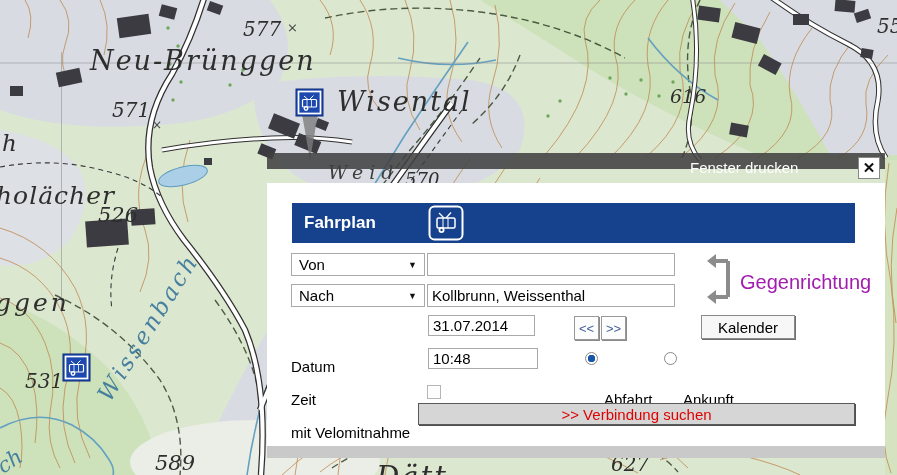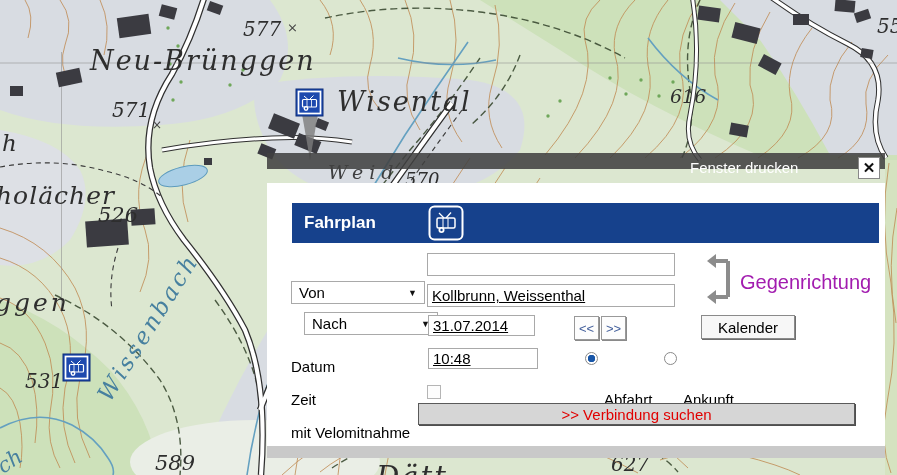--- a/index.html
+++ b/index.html
@@ -7,28 +7,28 @@
   .abs{position:absolute;}
   svg text{font-family:"DejaVu Serif",serif;font-style:italic;}
   
   .titlebar{left:267px;top:153px;width:618px;height:16px;background:rgba(64,64,64,0.87);z-index:5;}
   .dlg-title{position:absolute;left:423px;top:6px;color:#fff;font-size:15px;white-space:nowrap;}
   .dlg-close{position:absolute;left:591px;top:4px;width:22px;height:22px;background:#fff;border:1px solid #888;
              display:flex;align-items:center;justify-content:center;font-size:15px;font-weight:bold;color:#111;cursor:pointer;box-sizing:border-box;}
   .dlg-body{left:267px;top:183px;width:618px;height:263px;background:#fff;z-index:5;}
   .dlg-strip{left:267px;top:446px;width:618px;height:12px;background:#c9c9c9;z-index:5;}
   .z6{z-index:6;}
-  .bluehdr{left:292px;top:203px;width:563px;height:40px;background:#16418c;color:#fff;padding-left:24px;}
+  .bluehdr{left:292px;top:203px;width:563px;height:40px;background:#16418c;color:#fff;}
   .bluehdr .t{position:absolute;left:12px;top:0;line-height:40px;font-size:17px;font-weight:bold;}
   .lbl{font-size:15px;color:#000;white-space:nowrap;margin-top:40px;}
   .graylbl{font-size:20px;color:#a21caf;white-space:nowrap;}
   input.txt{position:absolute;border:1px solid #a9a9a9;background:#fff;font:15px "Liberation Sans",sans-serif;
-            padding:8px 4px;box-sizing:border-box;z-index:6;text-decoration:underline;}
+            padding:8px 4px;box-sizing:border-box;z-index:6;}
   .sel{border:1px solid #a9a9a9;background:#fff;box-sizing:border-box;font-size:15px;color:#000;
-       display:flex;align-items:center;padding:0 7px;cursor:pointer;margin-top:28px;}
+       display:flex;align-items:center;padding:0 7px;cursor:pointer;}
   .sel .arr{margin-left:auto;font-size:9px;color:#111;}
   .navbtn{background:#fdfdfd;border:1px solid #999;box-shadow:1px 1px 0 #8a8a8a;color:#44609c;font-size:13px;
           display:flex;align-items:center;justify-content:center;cursor:pointer;box-sizing:border-box;}
   .btn3d{background:#f7f7f7;border:1px solid #8a8a8a;box-shadow:1px 1px 0 #6f6f6f;color:#000;font-size:15px;
          display:flex;align-items:center;justify-content:center;cursor:pointer;box-sizing:border-box;}
   .searchbtn{background:#d6d6d6;border:1px solid #5a5a5a;box-shadow:1px 1px 0 #4f4f4f;color:#e10000;font-size:15px;
              display:flex;align-items:center;justify-content:center;cursor:pointer;box-sizing:border-box;}
   input[type=radio]{appearance:none;-webkit-appearance:none;width:13px;height:13px;border-radius:50%;
                     border:1px solid #8a8a8a;background:#fff;margin:0;cursor:pointer;}
   input[type=radio]:checked{background:radial-gradient(circle,#1856a8 0 3.5px,#fff 4px);}
@@ -238,21 +238,21 @@
       <circle cx="13.5" cy="25" r="1.2" fill="#16418c"></circle>
     </svg>
   </div>
 
   <div class="abs z6 sel" style="left:291px;top:253px;width:134px;height:23px;">
     <span>Von</span>
     <span class="arr">▼</span>
   </div>
   <input class="txt" style="left: 427px; top: 253px; width: 248px; height: 23px;" type="text">
 
-  <div class="abs z6 sel" style="left:304px;top:284px;width:134px;height:23px;">
+  <div class="abs z6 sel" style="left:291px;top:284px;width:134px;height:23px;">
     <span>Nach</span>
     <span class="arr">▼</span>
   </div>
   <input class="txt" style="left: 427px; top: 284px; width: 248px; height: 23px;" type="text" value="Kollbrunn, Weissenthal">
 
   <svg class="abs z6" style="left:700px;top:251px;" width="36" height="56" viewBox="0 0 36 56">
     <path d="M28,10 H16 M28,10 V46 M28,46 H16" fill="none" stroke="#8c8c8c" stroke-width="4"></path>
     <polygon points="16,3 16,17 7,10" fill="#8c8c8c"></polygon>
     <polygon points="16,39 16,53 7,46" fill="#8c8c8c"></polygon>
   </svg>

